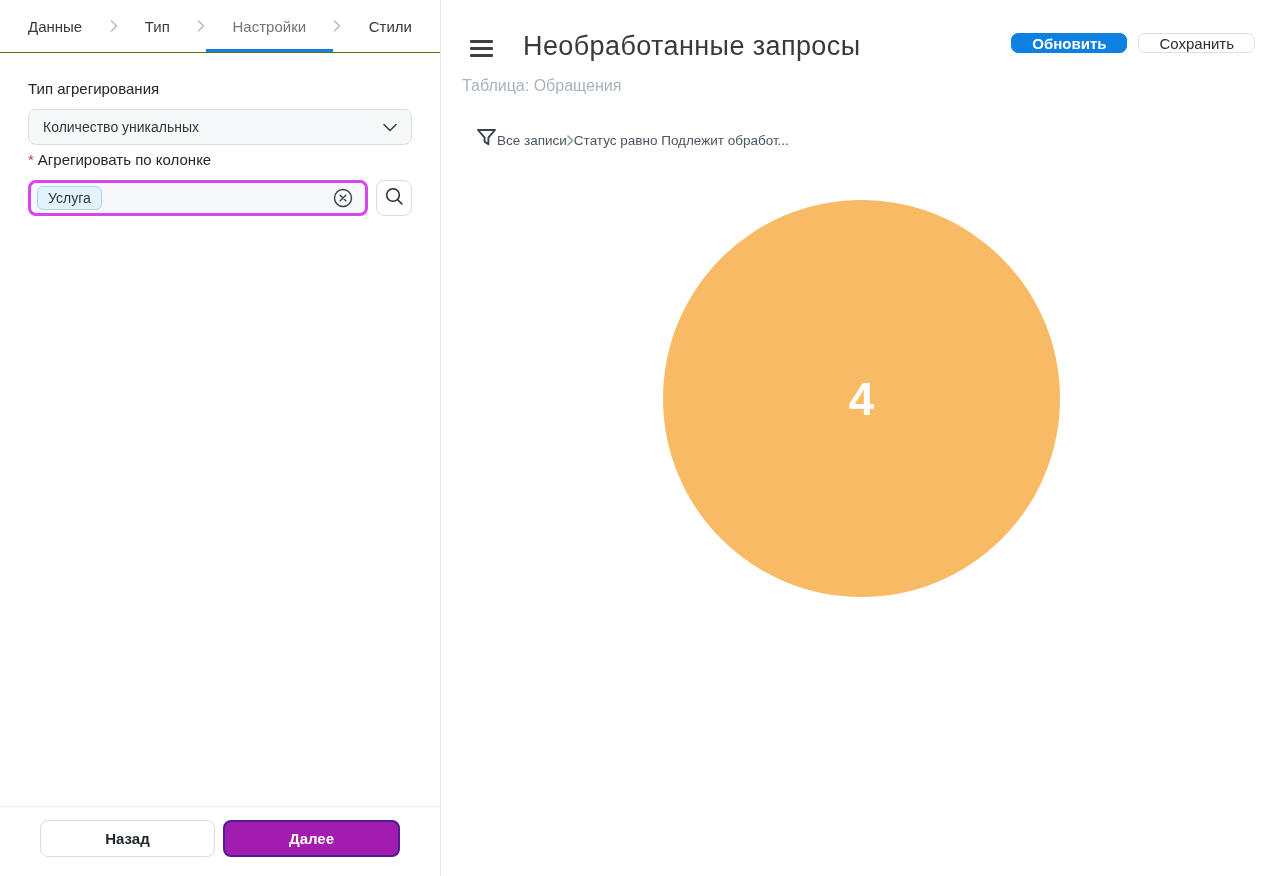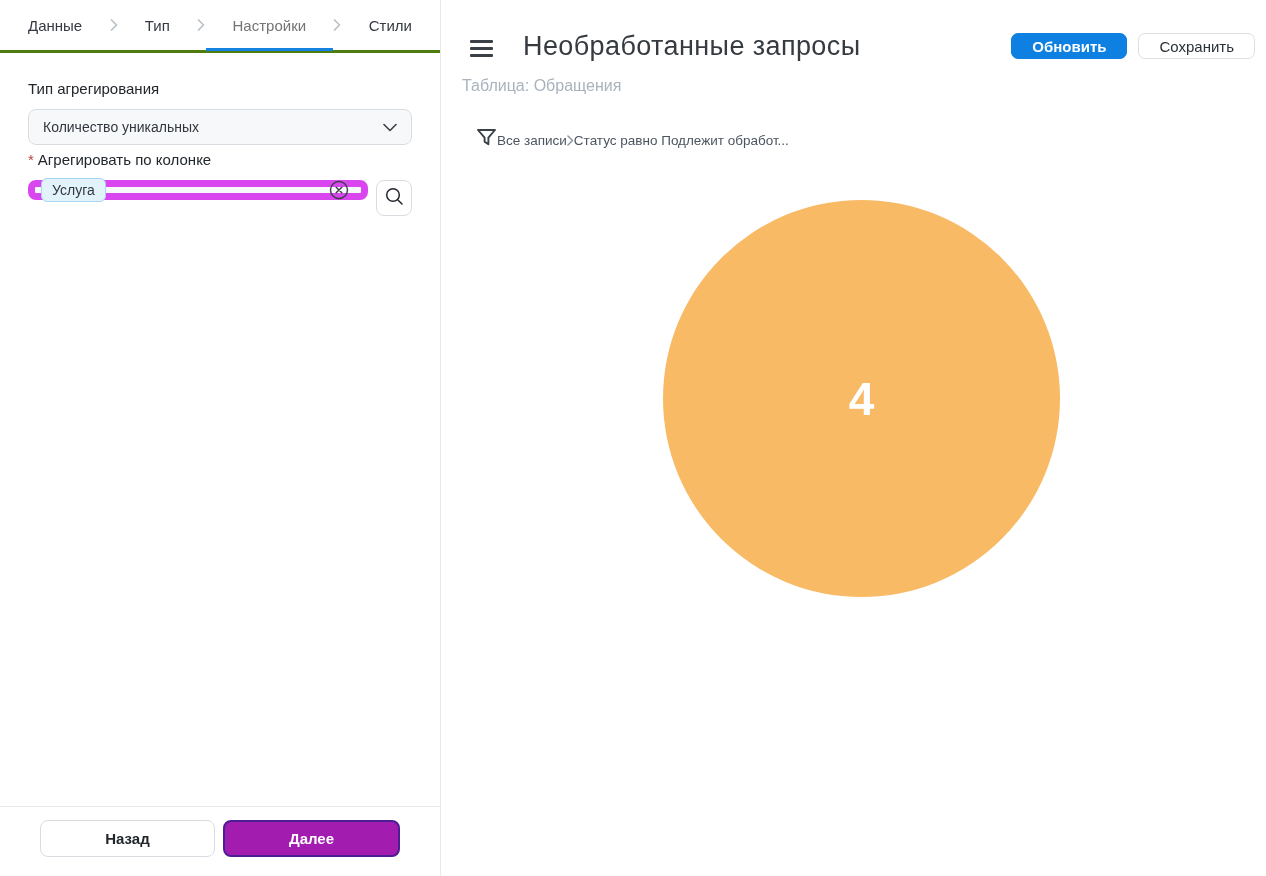--- a/index.html
+++ b/index.html
@@ -14,21 +14,21 @@
 
   
   .sidebar {
     width: 441px; flex-shrink: 0;
     border-right: 1px solid #e8ebee;
     display: flex; flex-direction: column;
     background: #fff;
   }
   .steps {
     height: 53px; flex-shrink: 0;
-    border-bottom: 3px solid #4d7c0f;
+    border-bottom: 1px solid #4d7c0f;
     display: flex; align-items: center; justify-content: space-between;
     padding: 0 28px;
   }
   .step {
     position: relative; height: 52px;
     display: flex; align-items: center;
     font-size: 15px; color: #343a40; cursor: pointer; white-space: nowrap;
   }
   .step.active { color: #737373; }
   .step.active::after {
@@ -46,22 +46,22 @@
   .select {
     height: 36px; background: #f7f8fa;
     border: 1px solid #d9dde2; border-radius: 8px;
     display: flex; align-items: center; justify-content: space-between;
     padding: 0 14px; font-size: 14px; color: #32373c;
     margin-bottom: 6px; cursor: pointer;
   }
 
   .field-row { display: flex; gap: 8px; }
   .tag-input {
-    flex: 1; height: 20px; background: #f7f8fa;
-    border: 7px solid #d946ef; border-radius: 8px;
+    flex: 1; height: 36px; background: #f7f8fa;
+    border: 3px solid #d946ef; border-radius: 8px;
     display: flex; align-items: center; padding: 0 11px 0 6px;
   }
   .tag {
     background: #e3f3fc; border: 1px solid #a8d8f0; border-radius: 6px;
     padding: 3px 10px; font-size: 14px; color: #32373c; cursor: default;
   }
   .clear-btn {
     margin-left: auto; display: flex; align-items: center;
     background: none; border: none; cursor: pointer; padding: 0;
   }
@@ -92,21 +92,21 @@
     background: none; border: none; cursor: pointer; padding: 0;
   }
   .hamburger span { display: block; height: 3px; background: #3a4046; border-radius: 1px; }
   .page-title {
     position: absolute; left: 82px; top: 31px;
     font-size: 27px; font-weight: 500; color: #363b41; letter-spacing: 0.4px;
     white-space: nowrap;
   }
   .header-actions { position: absolute; top: 33px; right: 11px; display: flex; gap: 11px; }
   .action-btn {
-    height: 26px; padding: 0 20px; border-radius: 7px;
+    height: 20px; padding: 0 20px; border-radius: 7px;
     font-family: inherit; font-size: 15px; cursor: pointer; white-space: nowrap;
   }
   .action-refresh { background: #0d80e2; border: 1px solid #0d80e2; color: #fff; font-weight: bold; }
   .action-save { background: #fff; border: 1px solid #dcdfe3; color: #2a3036; font-weight: normal; }
 
   .page-subtitle {
     position: absolute; left: 21px; top: 77px;
     font-size: 16px; color: #a9b3bd;
   }
 

